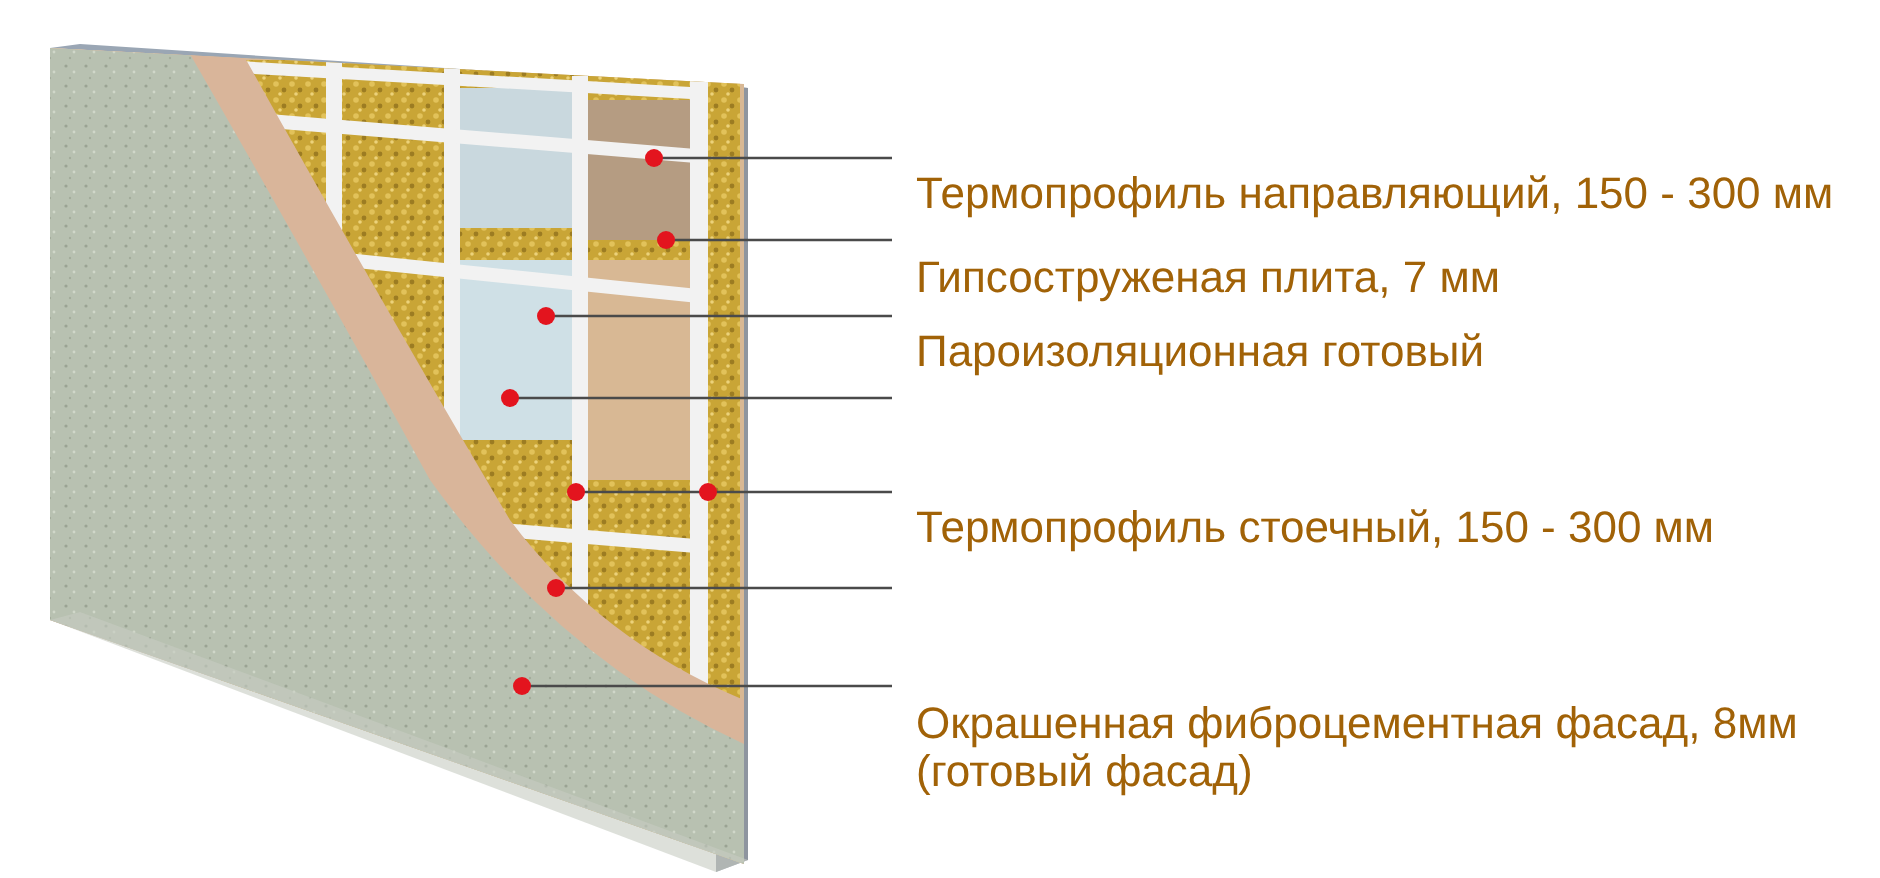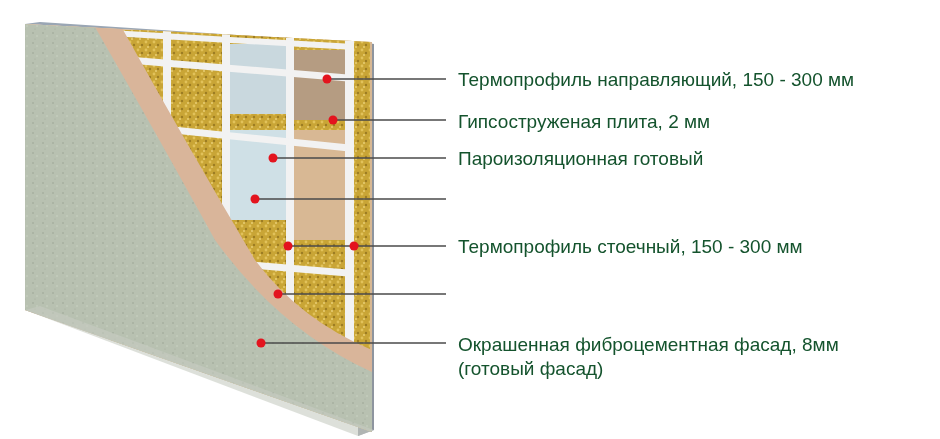--- a/index.html
+++ b/index.html
@@ -1,20 +1,20 @@
 <!DOCTYPE html>
 <html><head>
 <meta charset="utf-8">
 <style>
   html, body { margin:0; padding:0; background:#ffffff; }
   body { width:940px; height:439px; position:relative; overflow:hidden;
          font-family:"Liberation Sans", "DejaVu Sans", sans-serif; }
   .stage { position:absolute; left:0; top:0; width:940px; height:439px; }
   svg.art { position:absolute; left:0; top:0; }
-  .label { position:absolute; left:458px; font-size:19px; line-height:23px; color:#14532d; white-space:nowrap; }
+  .label { position:absolute; left:458px; font-size:22px; line-height:23px; color:#a16207; white-space:nowrap;margin-top:17px; }
 </style>
 </head>
 <body>
 
 <div class="stage">
   <svg class="art" width="940" height="439" viewBox="0 0 940 439">
     <defs>
       <pattern id="wool" width="8" height="8" patternUnits="userSpaceOnUse">
         <rect width="8" height="8" fill="#c9a536"></rect>
         <circle cx="2" cy="2" r="1.4" fill="#e2c25a"></circle>
@@ -81,18 +81,18 @@
       <circle cx="273" cy="158" r="4.5"></circle>
       <circle cx="255" cy="199" r="4.5"></circle>
       <circle cx="288" cy="246" r="4.5"></circle>
       <circle cx="354" cy="246" r="4.5"></circle>
       <circle cx="278" cy="294" r="4.5"></circle>
       <circle cx="261" cy="343" r="4.5"></circle>
     </g>
   </svg>
 
   <div class="label" style="top:68px">Термопрофиль направляющий, 150 - 300 мм</div>
-  <div class="label" style="top:110px">Гипсоструженая плита, 2 мм</div>
+  <div class="label" style="top:110px">Гипсоструженая плита, 7 мм</div>
   <div class="label" style="top:147px">Пароизоляционная готовый</div>
   <div class="label" style="top:235px">Термопрофиль стоечный, 150 - 300 мм</div>
   <div class="label" style="top:333px">Окрашенная фиброцементная фасад, 8мм</div>
   <div class="label" style="top:357px">(готовый фасад)</div>
 </div>
 
 </body></html>

